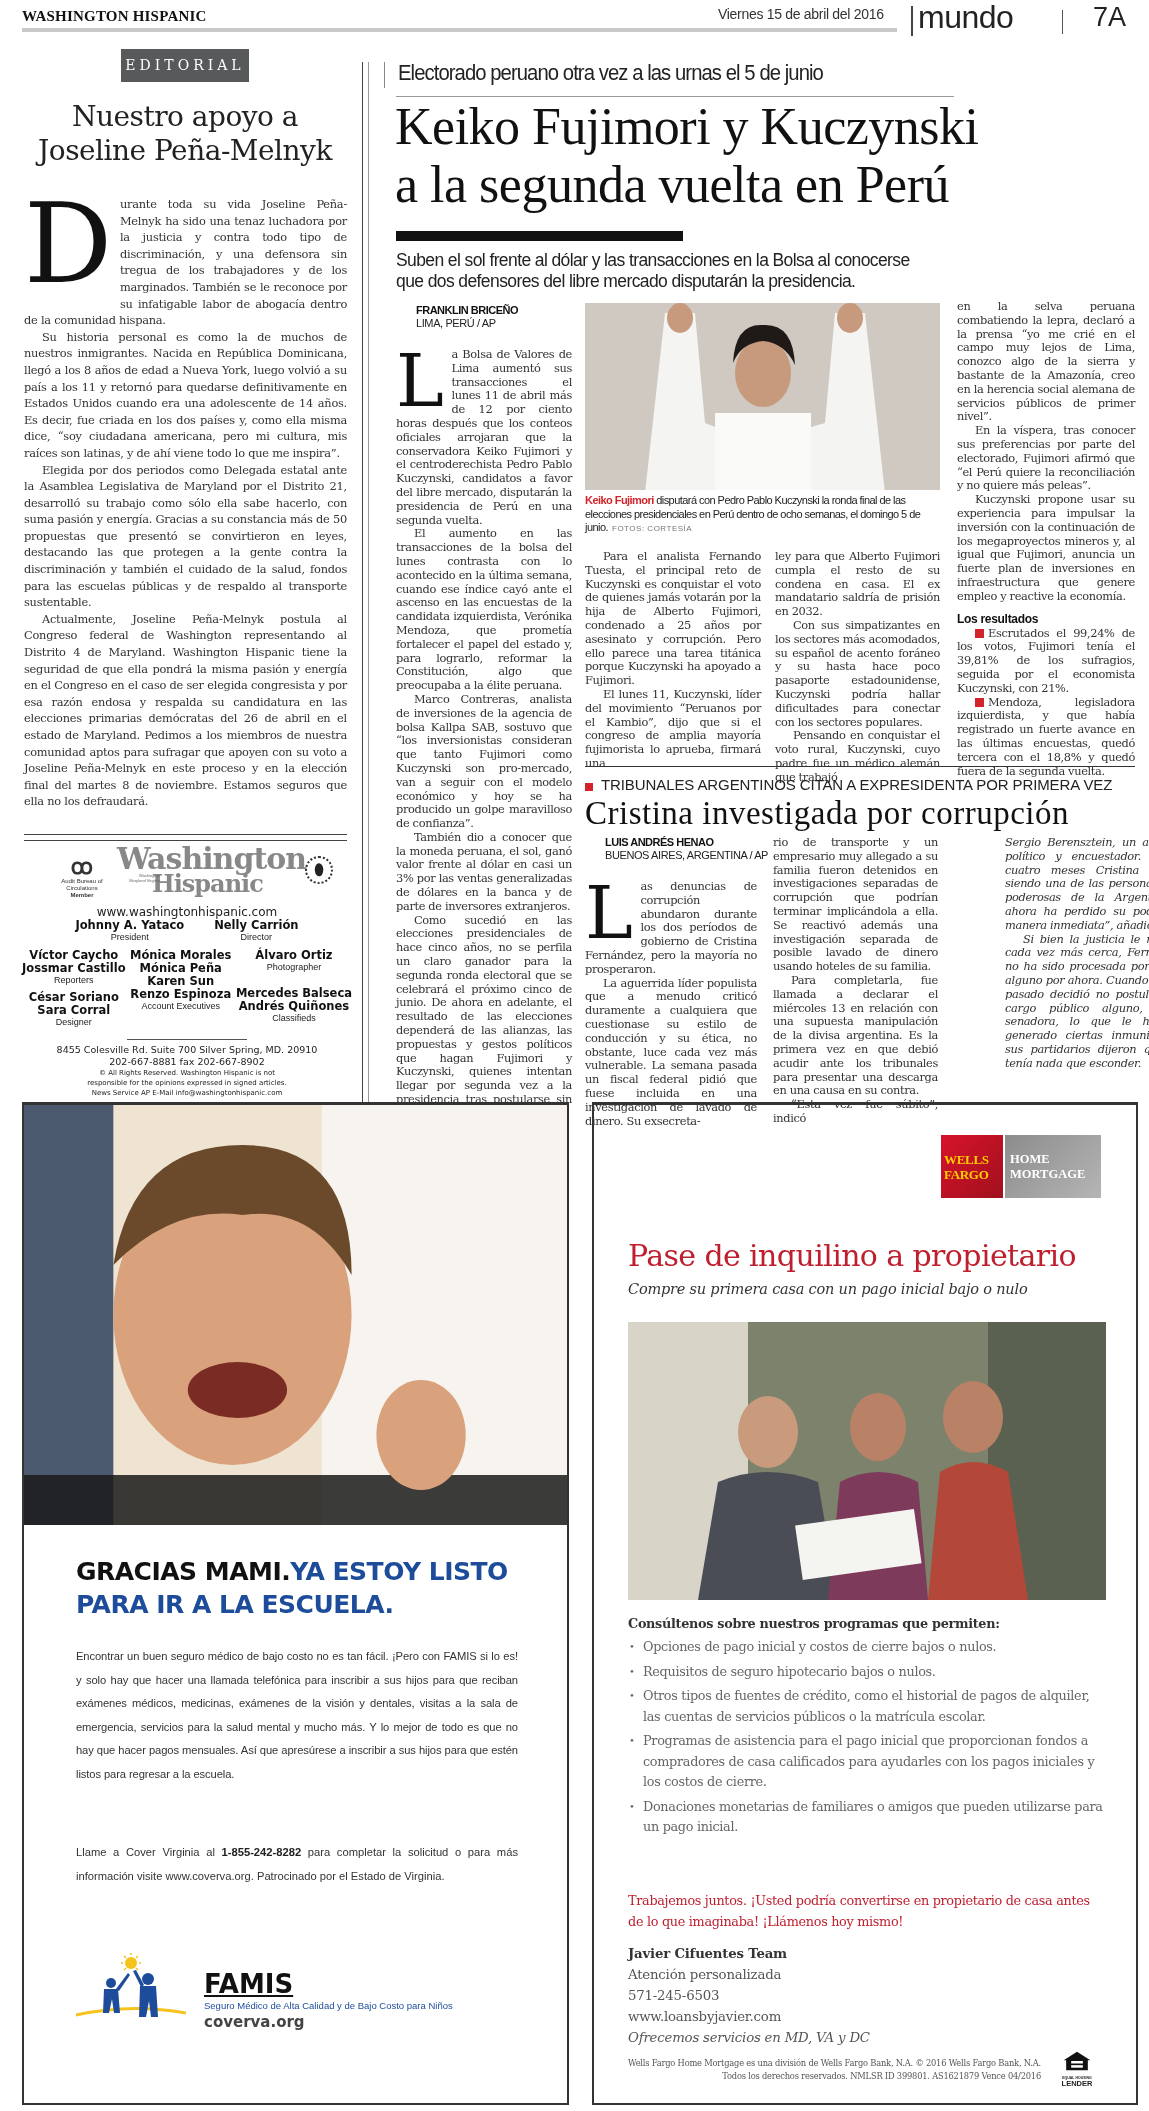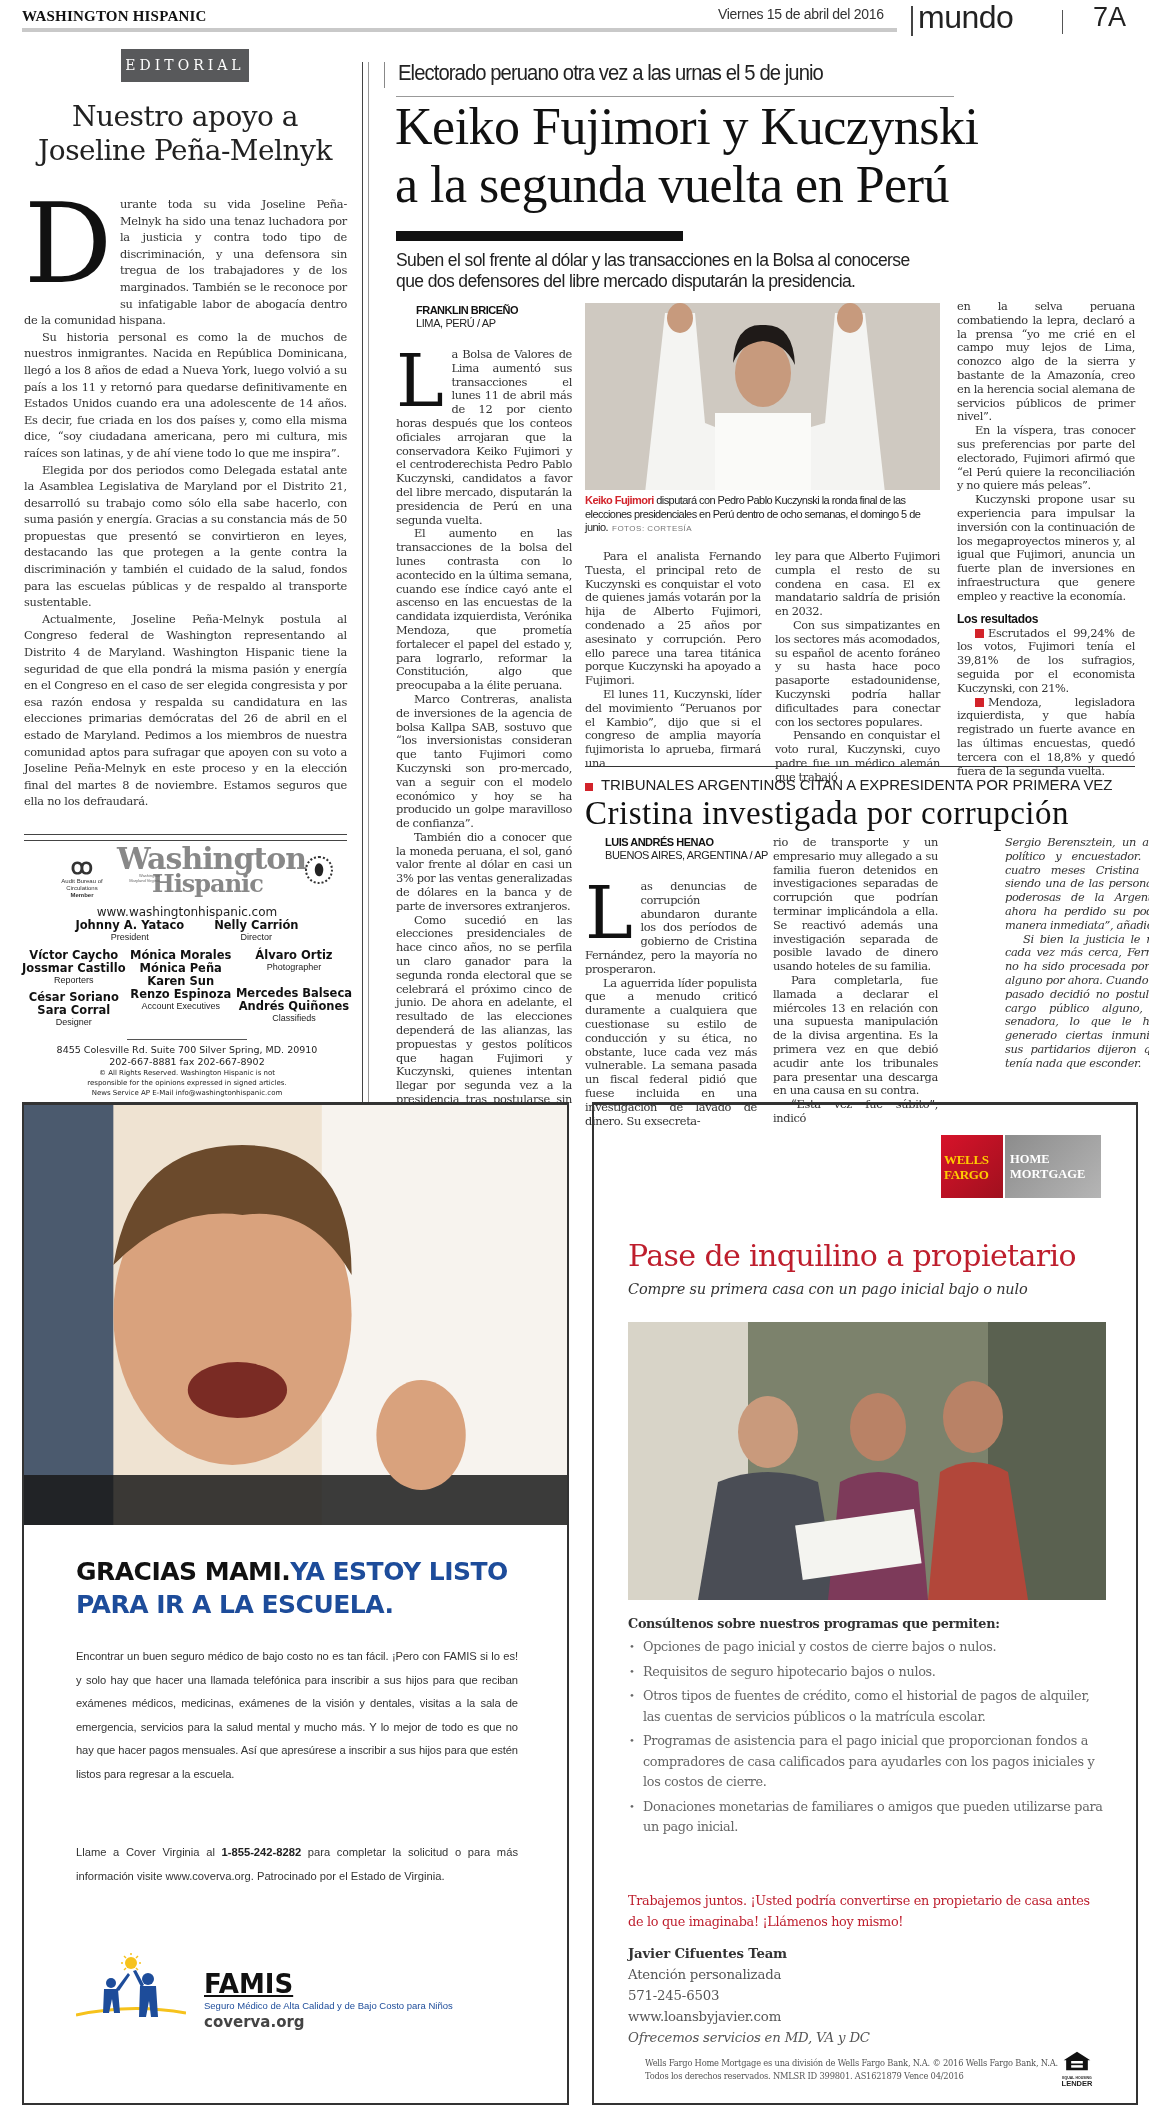--- a/index.html
+++ b/index.html
@@ -107,21 +107,21 @@
   #wf-photo { position: absolute; left: 34px; top: 217px; width: 478px; height: 278px; background: linear-gradient(180deg,#5e6a55 0%,#8a8c76 45%,#b8b3a5 100%); overflow: hidden; }
   #wf-photo svg { width: 100%; height: 100%; }
   #wf-intro { position: absolute; left: 34px; top: 511px; font: bold 12.8px "DejaVu Serif", serif; color: #333; letter-spacing: -0.3px; }
   #wf-list { position: absolute; left: 34px; top: 532px; width: 478px; list-style: none; }
   #wf-list li { position: relative; padding-left: 15px; font: 12.8px/20.5px "DejaVu Serif", serif; color: #666; margin-bottom: 4px; letter-spacing: -0.3px; }
   #wf-list li::before { content: "•"; position: absolute; left: 1px; top: 0; color: #666; font-size: 10px; }
   #wf-cta { position: absolute; left: 34px; top: 786px; width: 478px; font: 12.8px/20.5px "DejaVu Serif", serif; color: #be1e2d; letter-spacing: -0.3px; }
   #wf-contact { position: absolute; left: 34px; top: 838px; font: 13.3px/21px "DejaVu Serif", serif; color: #555; letter-spacing: -0.2px; }
   #wf-contact .c-name { font-weight: bold; color: #333; }
   #wf-contact .c-ital { font-style: italic; }
-  #wf-legal { position: absolute; left: 51px; top: 952px; width: 420px; font: 8.3px/13px "DejaVu Serif", serif; color: #555; letter-spacing: -0.2px; }
+  #wf-legal { position: absolute; left: 27px; top: 952px; width: 420px; font: 8.3px/13px "DejaVu Serif", serif; color: #555; letter-spacing: -0.2px; text-align: right; }
   #ehl-icon { position: absolute; left: 465px; top: 945px; width: 36px; text-align: center; }
   #ehl-icon .ehl-small { font: bold 3.5px "Liberation Sans", sans-serif; display: block; }
   #ehl-icon .ehl-lender { font: bold 7.5px "Liberation Sans", sans-serif; display: block; line-height: 8px; }
 </style>
 </head>
 <body>
 
 <div class="abs" id="masthead-name">WASHINGTON HISPANIC</div>
 <div class="abs" id="masthead-rule"></div>
 <div class="abs" id="masthead-date">Viernes 15 de abril del 2016</div>

